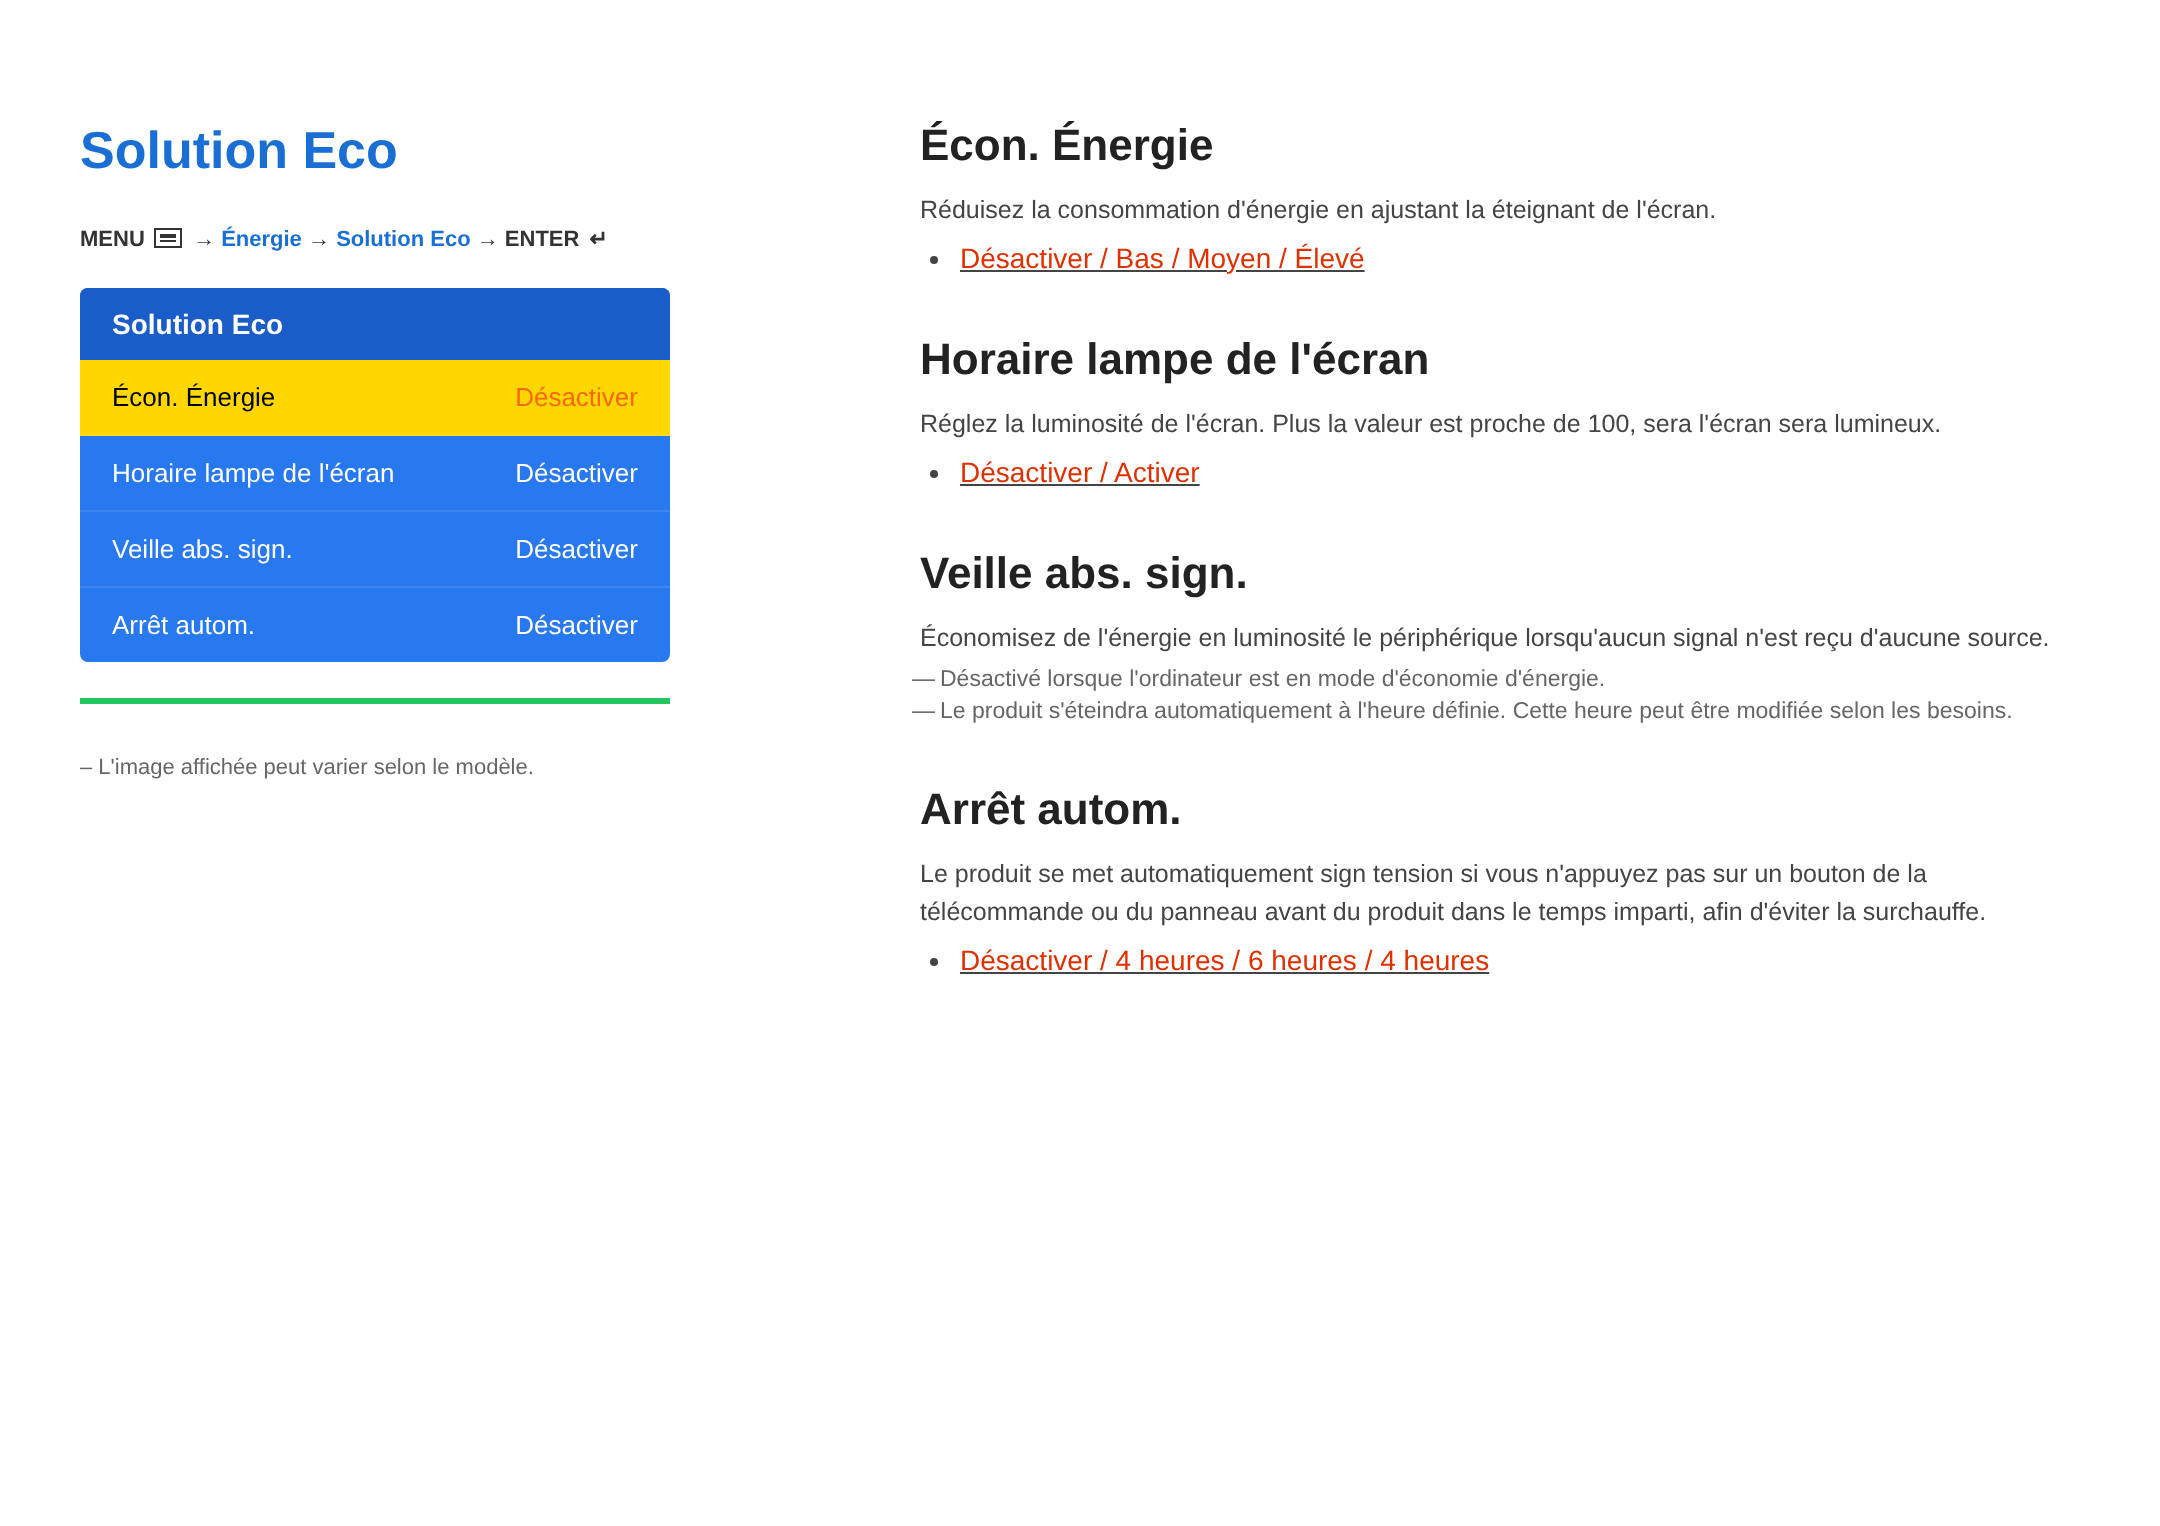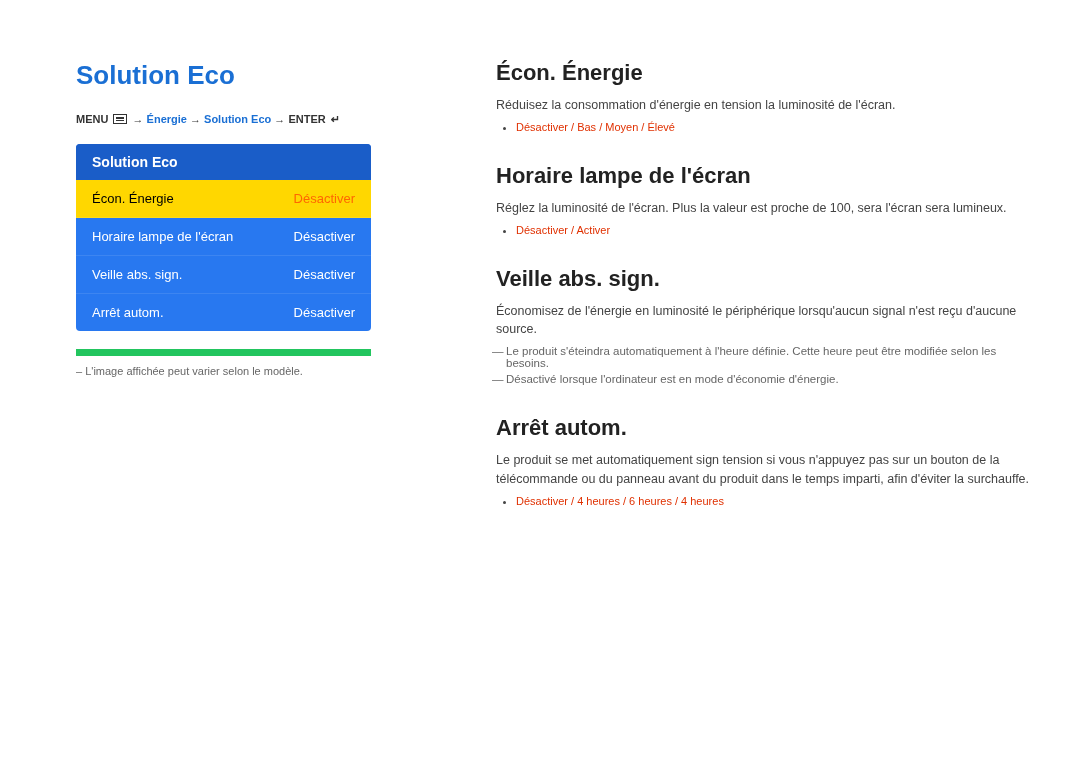--- a/index.html
+++ b/index.html
@@ -11,21 +11,20 @@
       width: 1080px;
       min-height: 763px;
       display: flex;
       padding: 60px 40px 40px 40px;
     }
 
     .left-panel {
       width: 380px;
       flex-shrink: 0;
       padding-right: 40px;
-      margin-left: 36px;
     }
 
     .right-panel {
       flex: 1;
       padding-left: 40px;
     }
 
     
     .page-title {
       font-size: 26px;
@@ -111,22 +110,22 @@
       color: #ff6600;
     }
 
     .item-label {}
     .item-value {}
 
     .image-note {
       margin-top: 18px;
       font-size: 11px;
       color: #666;
-      border-top: 7px solid #22c55e;
-      padding-top: 9px;
+      border-top: 3px solid #22c55e;
+      padding-top: 26px;
       width: 295px;
     }
 
     
     .section {
       margin-bottom: 30px;
     }
 
     .section-title {
       font-size: 22px;
@@ -136,24 +135,25 @@
     }
 
     .section-desc {
       font-size: 12.5px;
       color: #444;
       line-height: 1.5;
       margin-bottom: 6px;
     }
 
     .section-options {
-      font-size: 11px;
+      font-size: 14px;
       color: #444;
       padding-left: 16px;
       margin-top: 4px;
+      text-decoration: underline;
     }
 
     .section-options li {
       list-style: disc;
       margin-left: 4px;
     }
 
     .highlight-red {
       color: #e03000;
     }
@@ -209,39 +209,39 @@
     </div>
   </div>
 
   <div class="image-note">– L'image affichée peut varier selon le modèle.</div>
 </div>
 
 <div class="right-panel">
 
   <div class="section">
     <h2 class="section-title">Écon. Énergie</h2>
-    <p class="section-desc">Réduisez la consommation d'énergie en tension la luminosité de l'écran.</p>
+    <p class="section-desc">Réduisez la consommation d'énergie en ajustant la éteignant de l'écran.</p>
     <ul class="section-options">
       <li><span class="highlight-red">Désactiver / Bas / Moyen / Élevé</span></li>
     </ul>
   </div>
 
   <div class="section">
     <h2 class="section-title">Horaire lampe de l'écran</h2>
     <p class="section-desc">Réglez la luminosité de l'écran. Plus la valeur est proche de 100, sera l'écran sera lumineux.</p>
     <ul class="section-options">
       <li><span class="highlight-red">Désactiver / Activer</span></li>
     </ul>
   </div>
 
   <div class="section">
     <h2 class="section-title">Veille abs. sign.</h2>
     <p class="section-desc">Économisez de l'énergie en luminosité le périphérique lorsqu'aucun signal n'est reçu d'aucune source.</p>
+    <p class="note-line">Désactivé lorsque l'ordinateur est en mode d'économie d'énergie.</p>
     <p class="note-line">Le produit s'éteindra automatiquement à l'heure définie. Cette heure peut être modifiée selon les besoins.</p>
-    <p class="note-line">Désactivé lorsque l'ordinateur est en mode d'économie d'énergie.</p>
   </div>
 
   <div class="section">
     <h2 class="section-title">Arrêt autom.</h2>
     <p class="section-desc">Le produit se met automatiquement sign tension si vous n'appuyez pas sur un bouton de la télécommande ou du panneau avant du produit dans le temps imparti, afin d'éviter la surchauffe.</p>
     <ul class="section-options">
       <li><span class="highlight-red">Désactiver / 4 heures / 6 heures / 4 heures</span></li>
     </ul>
   </div>
 

